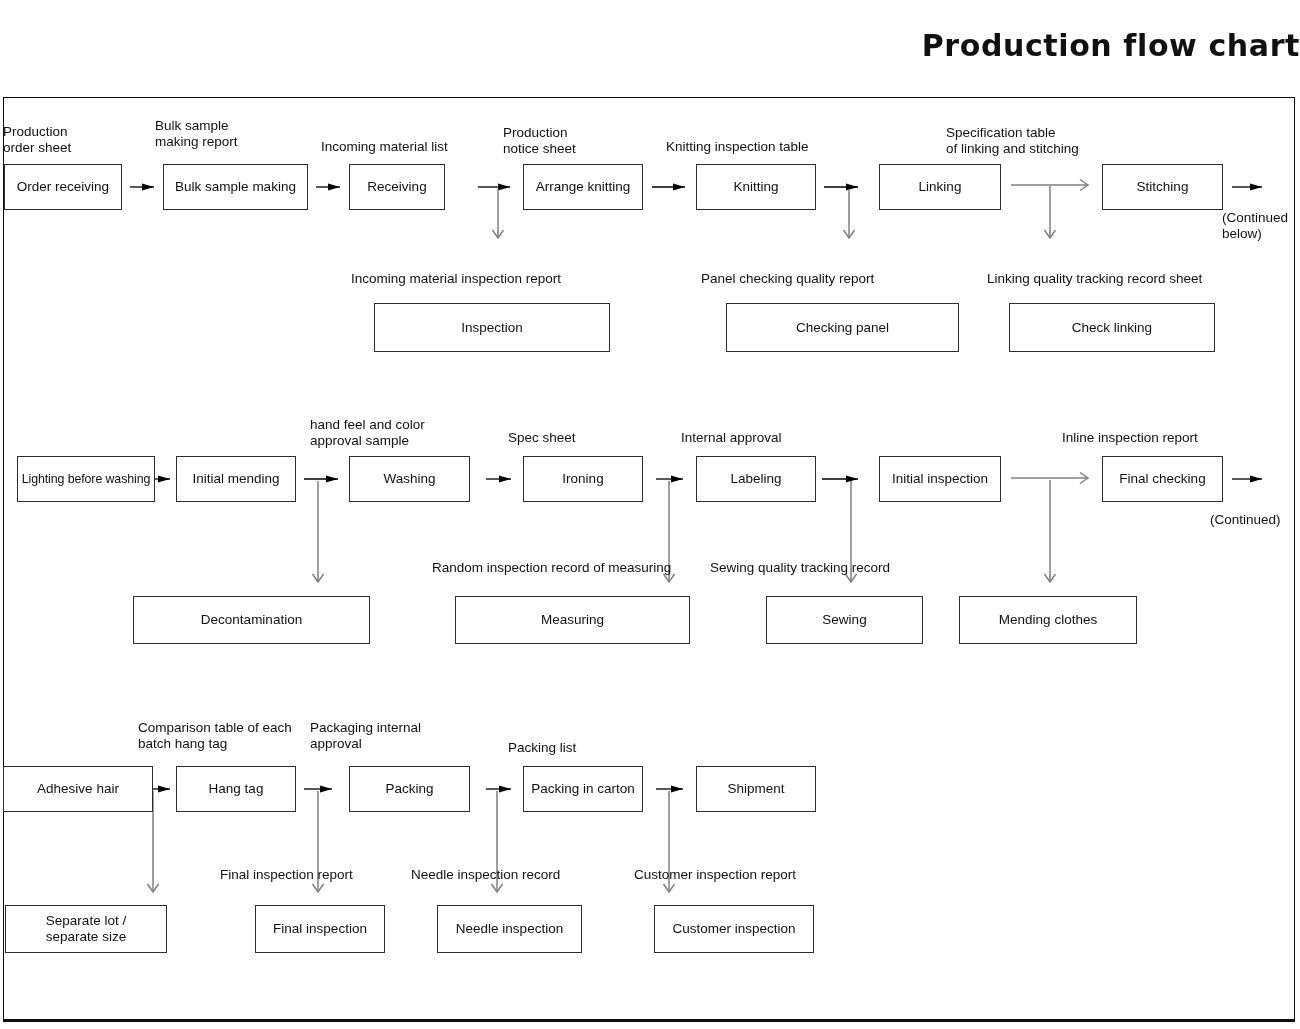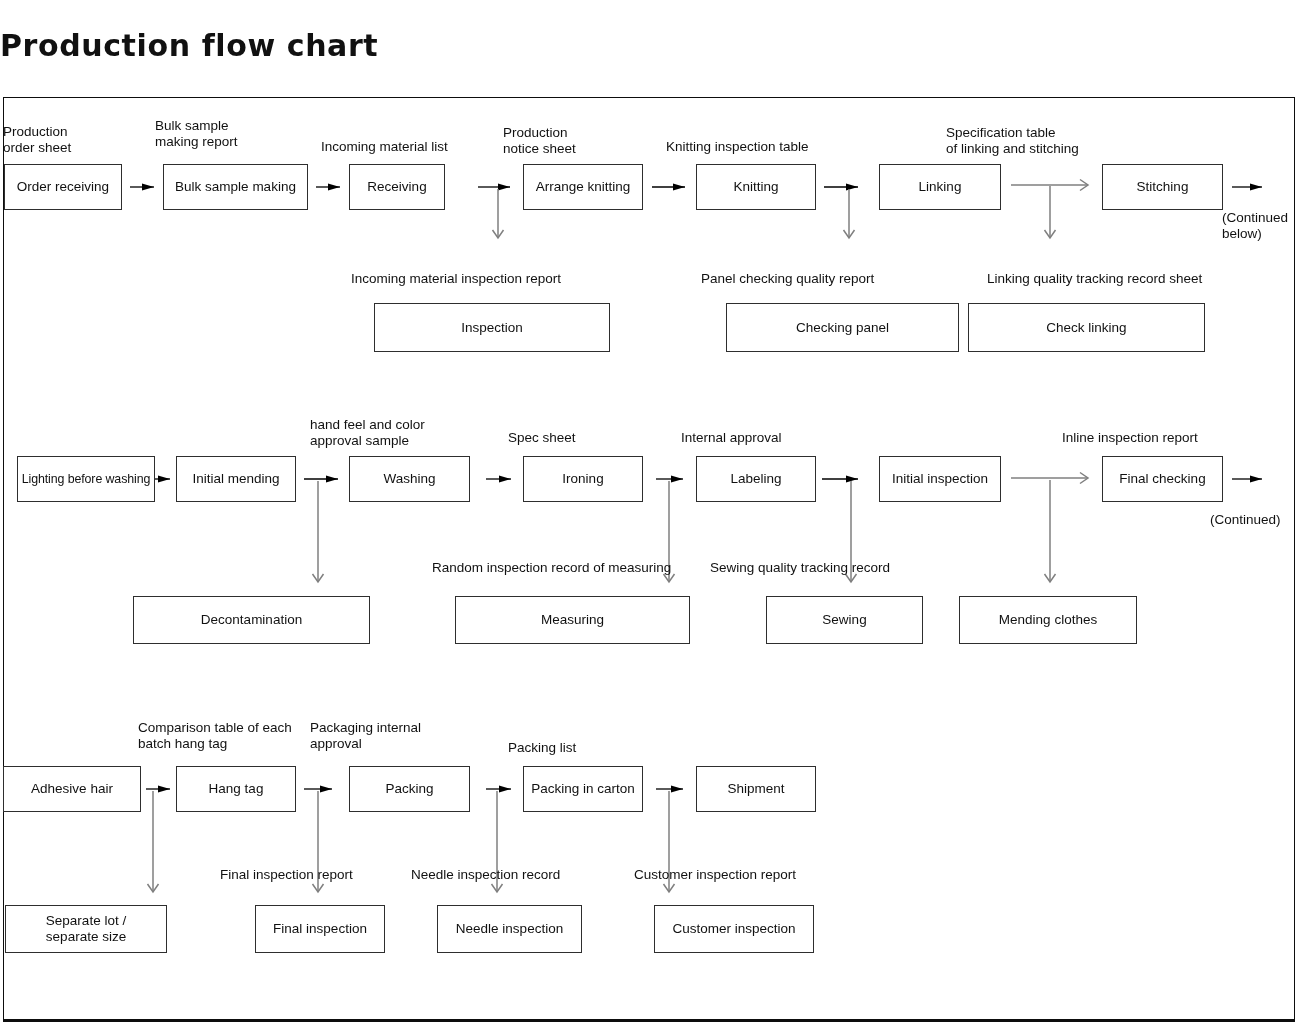--- a/index.html
+++ b/index.html
@@ -2,35 +2,35 @@
 <html><head>
 <meta charset="utf-8">
 <style>
   html,body{margin:0;padding:0;}
   body{
     width:1300px;height:1029px;position:relative;overflow:hidden;
     background:#ffffff;color:#111111;
     font-family:"Liberation Sans",sans-serif;
   }
   .title{
-    position:absolute;left:0;top:28px;width:1300px;text-align:left;
+    position:absolute;left:0;top:28px;width:1300px;text-align:right;
     font-family:"DejaVu Sans",sans-serif;font-size:30px;font-weight:600;letter-spacing:.6px;
   }
   .frame{
     position:absolute;left:3px;top:97px;width:1292px;height:925px;
     border:1px solid #0d0d0d;border-bottom-width:3px;box-sizing:border-box;z-index:0;
   }
   svg.arrows{position:absolute;left:0;top:0;z-index:1;}
   .box{
     position:absolute;height:46px;background:#ffffff;
     border:1.5px solid #2e2e2e;box-sizing:border-box;
     display:flex;align-items:center;justify-content:center;
     text-align:center;font-size:13.5px;line-height:16px;white-space:nowrap;z-index:2;
   }
-  .box.ml{white-space:pre-line;text-align:right;}
+  .box.ml{white-space:pre-line;}
   .box.h49{height:49px;}
   .box.h48{height:48px;}
   .box.small{font-size:12.4px;letter-spacing:-0.1px;}
   .lbl{
     position:absolute;text-align:left;font-size:13.5px;line-height:16px;
     white-space:pre-line;z-index:2;
   }
 </style>
 </head>
 <body>
@@ -104,21 +104,21 @@
 <div class="box" style="left:696px;top:164px;width:120px">Knitting</div>
 <div class="box" style="left:879px;top:164px;width:122px">Linking</div>
 <div class="box" style="left:1102px;top:164px;width:121px">Stitching</div>
 
 <div class="lbl" style="left:351px;top:271px;width:280px">Incoming material inspection report</div>
 <div class="lbl" style="left:701px;top:271px;width:280px">Panel checking quality report</div>
 <div class="lbl" style="left:987px;top:271px;width:280px">Linking quality tracking record sheet</div>
 
 <div class="box h49" style="left:374px;top:303px;width:236px">Inspection</div>
 <div class="box h49" style="left:726px;top:303px;width:233px">Checking panel</div>
-<div class="box h49" style="left:968px;top:303px;width:237px">Check linking</div>
+<div class="box h49" style="left:1009px;top:303px;width:206px">Check linking</div>
 
 <div class="lbl" style="left:310px;top:417px;width:200px">hand feel and color
 approval sample</div>
 <div class="lbl" style="left:508px;top:430px;width:150px">Spec sheet</div>
 <div class="lbl" style="left:681px;top:430px;width:150px">Internal approval</div>
 <div class="lbl" style="left:1062px;top:430px;width:200px">Inline inspection report</div>
 <div class="lbl" style="left:1210px;top:512px;width:86px">(Continued)</div>
 
 <div class="box small" style="left:17px;top:456px;width:138px">Lighting before washing</div>
 <div class="box" style="left:176px;top:456px;width:120px">Initial mending</div>
@@ -135,21 +135,21 @@
 <div class="box h48" style="left:455px;top:596px;width:235px">Measuring</div>
 <div class="box h48" style="left:766px;top:596px;width:157px">Sewing</div>
 <div class="box h48" style="left:959px;top:596px;width:178px">Mending clothes</div>
 
 <div class="lbl" style="left:138px;top:720px;width:200px">Comparison table of each
 batch hang tag</div>
 <div class="lbl" style="left:310px;top:720px;width:200px">Packaging internal
 approval</div>
 <div class="lbl" style="left:508px;top:740px;width:150px">Packing list</div>
 
-<div class="box" style="left:3px;top:766px;width:138px">Adhesive hair</div>
+<div class="box" style="left:3px;top:766px;width:150px">Adhesive hair</div>
 <div class="box" style="left:176px;top:766px;width:120px">Hang tag</div>
 <div class="box" style="left:349px;top:766px;width:121px">Packing</div>
 <div class="box" style="left:523px;top:766px;width:120px">Packing in carton</div>
 <div class="box" style="left:696px;top:766px;width:120px">Shipment</div>
 
 <div class="lbl" style="left:220px;top:867px;width:200px">Final inspection report</div>
 <div class="lbl" style="left:411px;top:867px;width:200px">Needle inspection record</div>
 <div class="lbl" style="left:634px;top:867px;width:200px">Customer inspection report</div>
 
 <div class="box h48 ml" style="left:5px;top:905px;width:162px">Separate lot /

